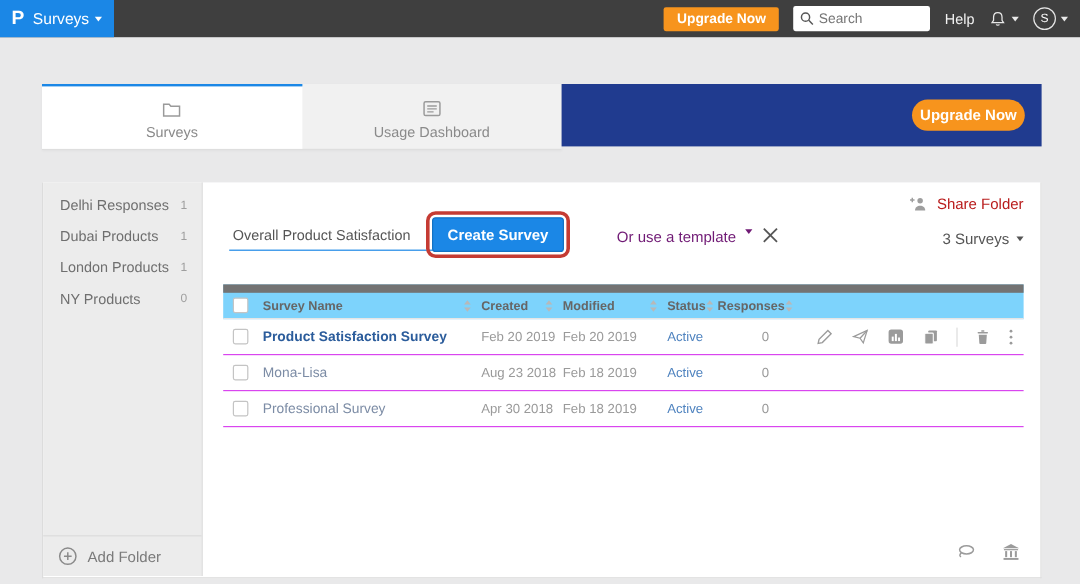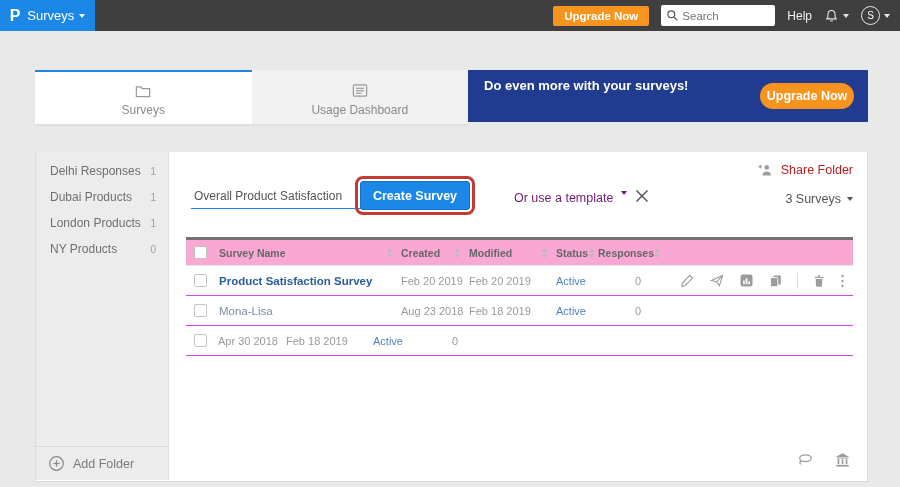--- a/index.html
+++ b/index.html
@@ -52,21 +52,21 @@
   .name-input{position:absolute;left:22px;top:33px;width:172px;height:24px;border:none;border-bottom:1.5px solid #1B87E6;outline:none;font-family:inherit;font-size:12px;color:#555;padding:0 0 2px 3px;background:transparent}
   .create-ring{position:absolute;left:186px;top:24px;border:3px solid #C53B33;border-radius:8px;padding:2px}
   .create-btn{width:110px;height:29px;background:#1B87E6;border:1px solid #1272C4;border-radius:3px;color:#fff;font-family:inherit;font-size:12.5px;font-weight:bold;cursor:pointer}
   .template-link{position:absolute;left:345px;top:39px;display:flex;align-items:flex-start;gap:8px;color:#701a75;font-size:12.5px;cursor:pointer}
   .close-x{position:absolute;left:464px;top:35px;width:18px;height:18px;cursor:pointer}
   .surveys-count{position:absolute;right:16px;top:40px;display:flex;align-items:center;gap:6px;color:#555;font-size:12.5px;cursor:pointer}
 
   
   .table{position:absolute;left:17px;top:85px;width:667px}
   .tr{display:flex;align-items:center;height:30px;border-bottom:1px solid #d946ef}
-  .thead{height:29px;background:#f9a8d4;border-top:3px solid #737373;border-bottom:1px solid #E5E5E5}
+  .thead{height:29px;background:#7dd3fc;border-top:7px solid #737373;border-bottom:1px solid #E5E5E5}
   .th{display:flex;align-items:center;font-size:10.5px;font-weight:bold;color:#666}
   .td{font-size:11px;color:#9A9A9A}
   .col-check{width:30px;display:flex;align-items:center}
   .col-name{width:183px;padding-left:3px}
   .col-created{width:68px;padding-left:2px}
   .col-modified{width:87px;padding-left:2px}
   .col-status{width:44px;padding-left:2px}
   .col-resp{width:59px;text-align:right;padding-right:16px;display:block}
   .col-actions{flex:1;display:flex;align-items:center;justify-content:flex-end;gap:14px;padding-right:8px}
   .checkbox{width:13px;height:13px;border:1.5px solid #C4C4C4;border-radius:2px;margin-left:8px;background:#fff;cursor:pointer}
@@ -130,21 +130,20 @@
           <line x1="5.5" y1="6" x2="14.5" y2="6" stroke="#9A9A9A" stroke-width="1.3"></line>
           <line x1="5.5" y1="8.8" x2="14.5" y2="8.8" stroke="#9A9A9A" stroke-width="1.3"></line>
           <line x1="5.5" y1="11.6" x2="11.5" y2="11.6" stroke="#9A9A9A" stroke-width="1.3"></line>
         </svg>
     </span>
     <span class="tlabel">Usage Dashboard</span>
   </div>
 </div>
 
 <div class="banner">
-  <div class="banner-title">Do even more with your surveys!</div>
   <button class="banner-btn">Upgrade Now</button>
 </div>
 
 <div class="panel">
 
   <div class="sidebar">
     <div class="side-list">
       <div class="side-item">
         <span class="side-label">Delhi Responses</span>
         <span class="side-count">1</span>
@@ -320,20 +319,21 @@
         <div class="td col-modified">Feb 18 2019</div>
         <div class="td col-status status-txt">Active</div>
         <div class="td col-resp">0</div>
         <div class="td col-actions"></div>
       </div>
 
       <div class="tr">
         <div class="td col-check">
             <div class="checkbox"></div>
           </div>
+        <div class="td col-name name-link name-normal">Professional Survey</div>
         <div class="td col-created">Apr 30 2018</div>
         <div class="td col-modified">Feb 18 2019</div>
         <div class="td col-status status-txt">Active</div>
         <div class="td col-resp">0</div>
         <div class="td col-actions"></div>
       </div>
     </div>
 
     <div class="bottom-icons">
       <span class="act">

